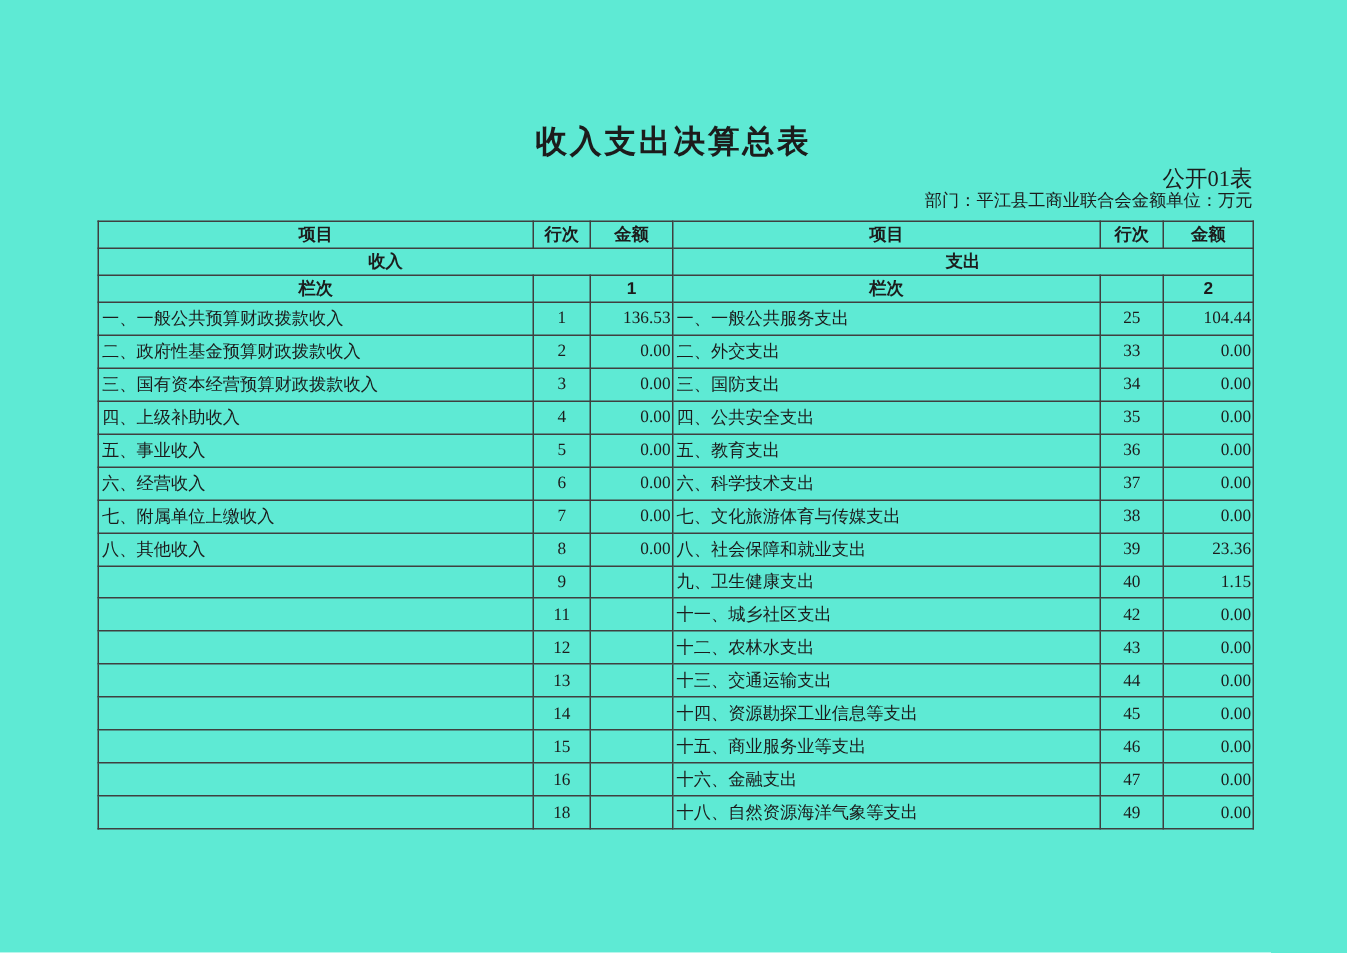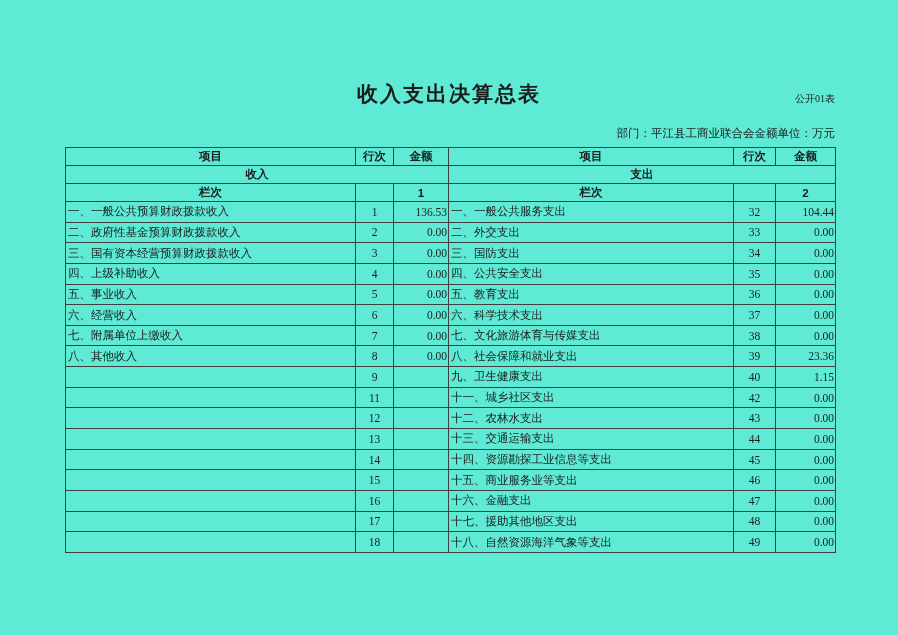--- a/index.html
+++ b/index.html
@@ -22,23 +22,23 @@
     left: 0;
     width: 100%;
     text-align: center;
     font-family: "Liberation Sans", sans-serif;
     font-weight: bold;
     font-size: 21px;
     letter-spacing: 2px;
   }
   .table-no {
     position: absolute;
-    top: 92px;
+    top: 110px;
     right: 63px;
-    font-size: 10px;
+    font-size: 15px;
     font-family: Liberation Serif, serif;
   }
   .meta-line {
     position: absolute;
     top: 126px;
     left: 70px;
     right: 63px;
     display: flex;
     justify-content: flex-end;
     font-size: 11.5px;
@@ -129,21 +129,21 @@
         <td></td>
         <td class="colno">2</td>
       </tr>
     </thead>
     <tbody>
         <tr>
           <td class="item">一、一般公共预算财政拨款收入</td>
           <td class="rowno">1</td>
           <td class="amount">136.53</td>
           <td class="item">一、一般公共服务支出</td>
-          <td class="rowno">32</td>
+          <td class="rowno">25</td>
           <td class="amount">104.44</td>
         </tr>
         <tr>
           <td class="item">二、政府性基金预算财政拨款收入</td>
           <td class="rowno">2</td>
           <td class="amount">0.00</td>
           <td class="item">二、外交支出</td>
           <td class="rowno">33</td>
           <td class="amount">0.00</td>
         </tr>
@@ -246,28 +246,20 @@
         <tr>
           <td class="item"></td>
           <td class="rowno">16</td>
           <td class="amount"></td>
           <td class="item">十六、金融支出</td>
           <td class="rowno">47</td>
           <td class="amount">0.00</td>
         </tr>
         <tr>
           <td class="item"></td>
-          <td class="rowno">17</td>
-          <td class="amount"></td>
-          <td class="item">十七、援助其他地区支出</td>
-          <td class="rowno">48</td>
-          <td class="amount">0.00</td>
-        </tr>
-        <tr>
-          <td class="item"></td>
           <td class="rowno">18</td>
           <td class="amount"></td>
           <td class="item">十八、自然资源海洋气象等支出</td>
           <td class="rowno">49</td>
           <td class="amount">0.00</td>
         </tr>
       </tbody>
   </table>
 
 </div>

